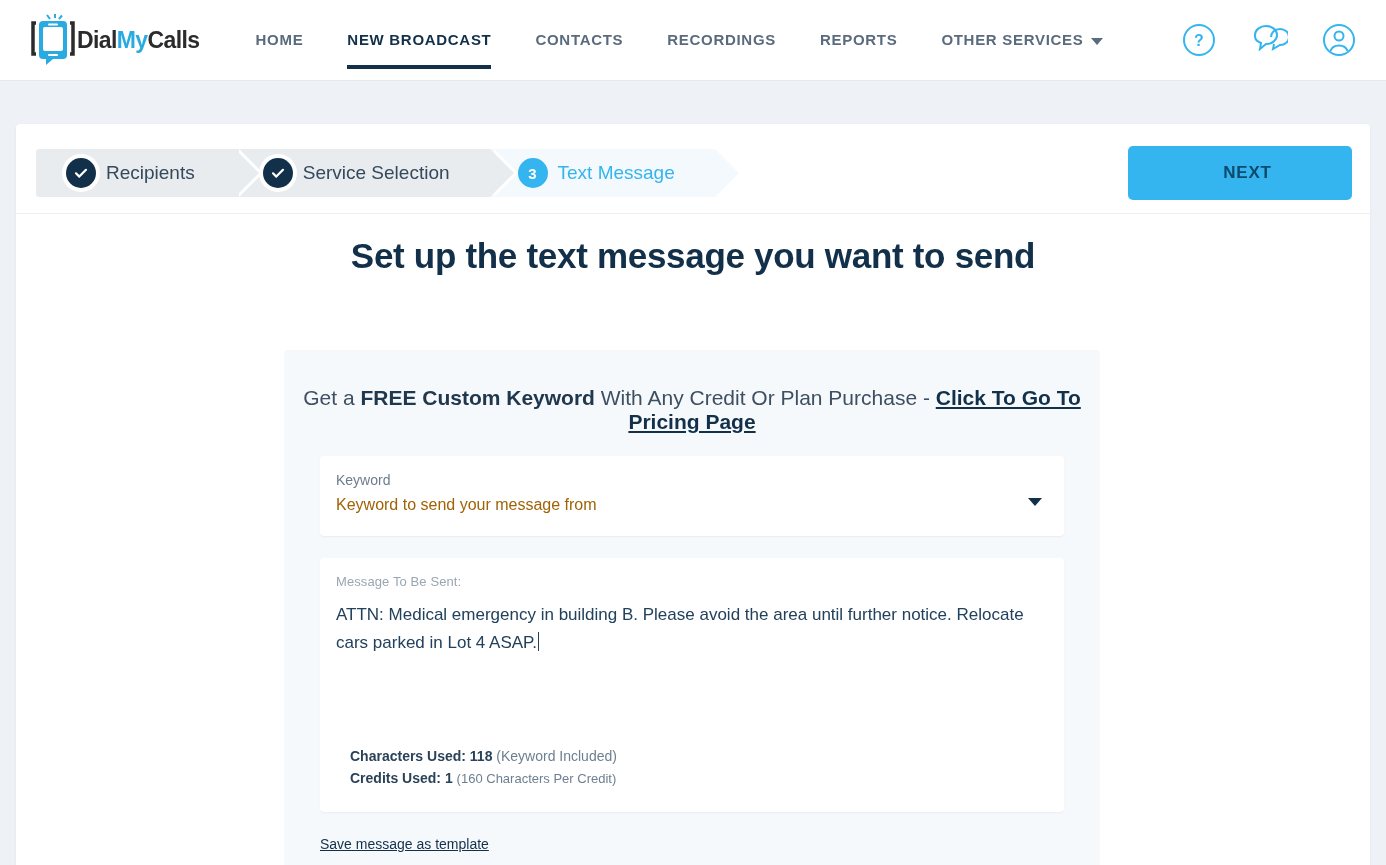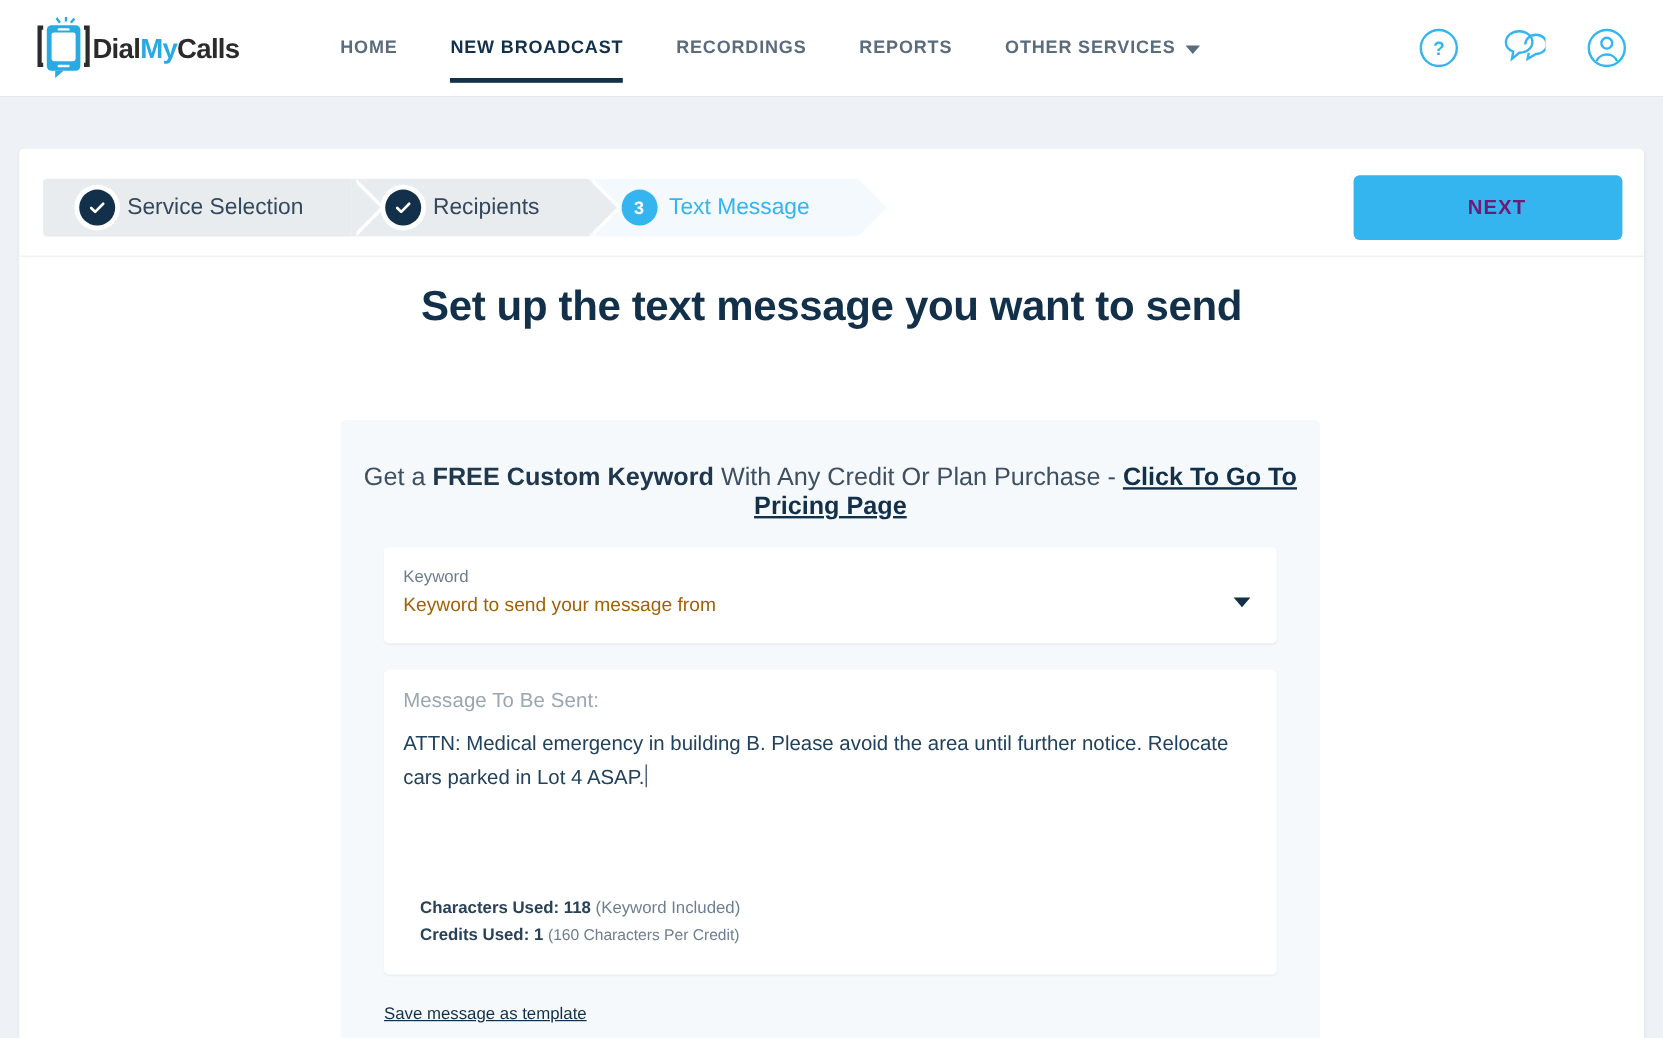--- a/index.html
+++ b/index.html
@@ -17,21 +17,21 @@
     background: #ffffff;
     border-bottom: 1px solid #e3e8ee;
     display: flex; align-items: center;
   }
   .logo { display: flex; align-items: center; margin-left: 30px; }
   .logo-mark { position: relative; width: 46px; height: 52px; }
   .logo-text { font-size: 23px; font-weight: bold; letter-spacing: -0.6px; margin-left: 1px; }
   .logo-dark { color: #2b2b2b; }
   .logo-blue { color: #29abe2; margin-top: 28px; }
 
-  .nav-links { display: flex; align-items: center; margin-left: 84px; height: 81px; }
+  .nav-links { display: flex; align-items: center; margin-left: 56px; height: 81px; }
   .nav-link {
     font-size: 15px; font-weight: bold; letter-spacing: 0.7px;
     color: #5a6b7d; text-transform: uppercase;
     padding: 0 0 2px 0; margin-right: 44px;
     position: relative; height: 81px;
     display: flex; align-items: center; cursor: pointer;
     white-space: nowrap;
   }
   .nav-link.active { color: #123049; }
   .nav-link.active::after {
@@ -90,21 +90,21 @@
     flex: 0 0 auto; margin-right: 10px;
   }
   .step-badge.check { background: #12304a; box-shadow: 0 0 0 4px #ffffff; }
   .step-badge.num { background: #35b5ef; color: #fff; font-size: 15px; font-weight: bold; }
   .step-label { font-size: 19px; color: #35485c; white-space: nowrap; }
   .step.current .step-label { color: #35b5ef; text-align: right; }
 
   .next-btn {
     position: absolute; right: 18px; top: 22px;
     width: 224px; height: 54px;
-    background: #35b5ef; color: #701a75;
+    background: #35b5ef; color: #0c4a6e;
     border: none; border-radius: 5px;
     font-family: "Liberation Sans", sans-serif;
     font-size: 17px; font-weight: bold; letter-spacing: 0.8px;
     cursor: pointer;
     padding-left: 15px;
   }
 
   
   .page-title {
     text-align: center; margin-top: 22px;
@@ -138,21 +138,21 @@
     font-size: 16px; color: #a16207; margin-top: 8px;
   }
   .select-caret {
     position: absolute; right: 22px; top: 42px;
     width: 0; height: 0;
     border-left: 7px solid transparent; border-right: 7px solid transparent;
     border-top: 8px solid #12304a; cursor: pointer;
   }
 
   .message-box { height: 254px; padding: 16px 18px 0 16px; position: relative; }
-  .msg-label { font-size: 17px; color: #9aa6b2; letter-spacing: 0.1px; }
+  .msg-label { font-size: 13px; color: #9aa6b2; letter-spacing: 0.1px; }
   .msg-text {
     margin-top: 12px; font-size: 17px; color: #22415c;
     line-height: 28px; white-space: pre-wrap;
   }
   .caret-bar {
     display: inline-block; width: 1px; height: 19px;
     background: #22415c; vertical-align: -3px; margin-left: 1px;
   }
   .counters { position: absolute; left: 30px; bottom: 20px; }
   .counter-line { font-size: 14px; color: #3c5265; margin-bottom: 6px; }
@@ -192,20 +192,23 @@
   </div>
 
   <div class="nav-links">
     <div class="nav-link">
       <span>HOME</span>
     </div>
     <div class="nav-link active">
       <span>NEW BROADCAST</span>
     </div>
     <div class="nav-link">
+      <span>CONTACTS</span>
+    </div>
+    <div class="nav-link">
       <span>RECORDINGS</span>
     </div>
     <div class="nav-link">
       <span>REPORTS</span>
     </div>
     <div class="nav-link">
       <span>OTHER SERVICES</span>
       <span class="caret-down"></span>
     </div>
   </div>
@@ -230,37 +233,37 @@
         <path d="M8.5 28 a8.8 7.5 0 0 1 17 0" fill="none" stroke="#35b5ef" stroke-width="2"></path>
       </svg>
     </span>
   </div>
 </div>
 
 <div class="card">
 
   <div class="steps-bar">
     <div class="steps">
+
+      <div class="step done">
+        <span class="step-badge check">
+          <svg width="16" height="16" viewBox="0 0 16 16">
+            <path d="M3 8.3 L6.3 11.6 L13 4.8" fill="none" stroke="#ffffff" stroke-width="2.2" stroke-linecap="round" stroke-linejoin="round"></path>
+          </svg>
+        </span>
+        <span class="step-label">Recipients</span>
+      </div>
 
       <div class="step done">
         <span class="step-badge check">
           <svg width="16" height="16" viewBox="0 0 16 16">
             <path d="M3 8.3 L6.3 11.6 L13 4.8" fill="none" stroke="#ffffff" stroke-width="2.2" stroke-linecap="round" stroke-linejoin="round"></path>
           </svg>
         </span>
         <span class="step-label">Service Selection</span>
-      </div>
-
-      <div class="step done">
-        <span class="step-badge check">
-          <svg width="16" height="16" viewBox="0 0 16 16">
-            <path d="M3 8.3 L6.3 11.6 L13 4.8" fill="none" stroke="#ffffff" stroke-width="2.2" stroke-linecap="round" stroke-linejoin="round"></path>
-          </svg>
-        </span>
-        <span class="step-label">Recipients</span>
       </div>
 
       <div class="step current">
         <span class="step-badge num">3</span>
         <span class="step-label">Text Message</span>
       </div>
 
     </div>
 
     <button class="next-btn">NEXT</button>

